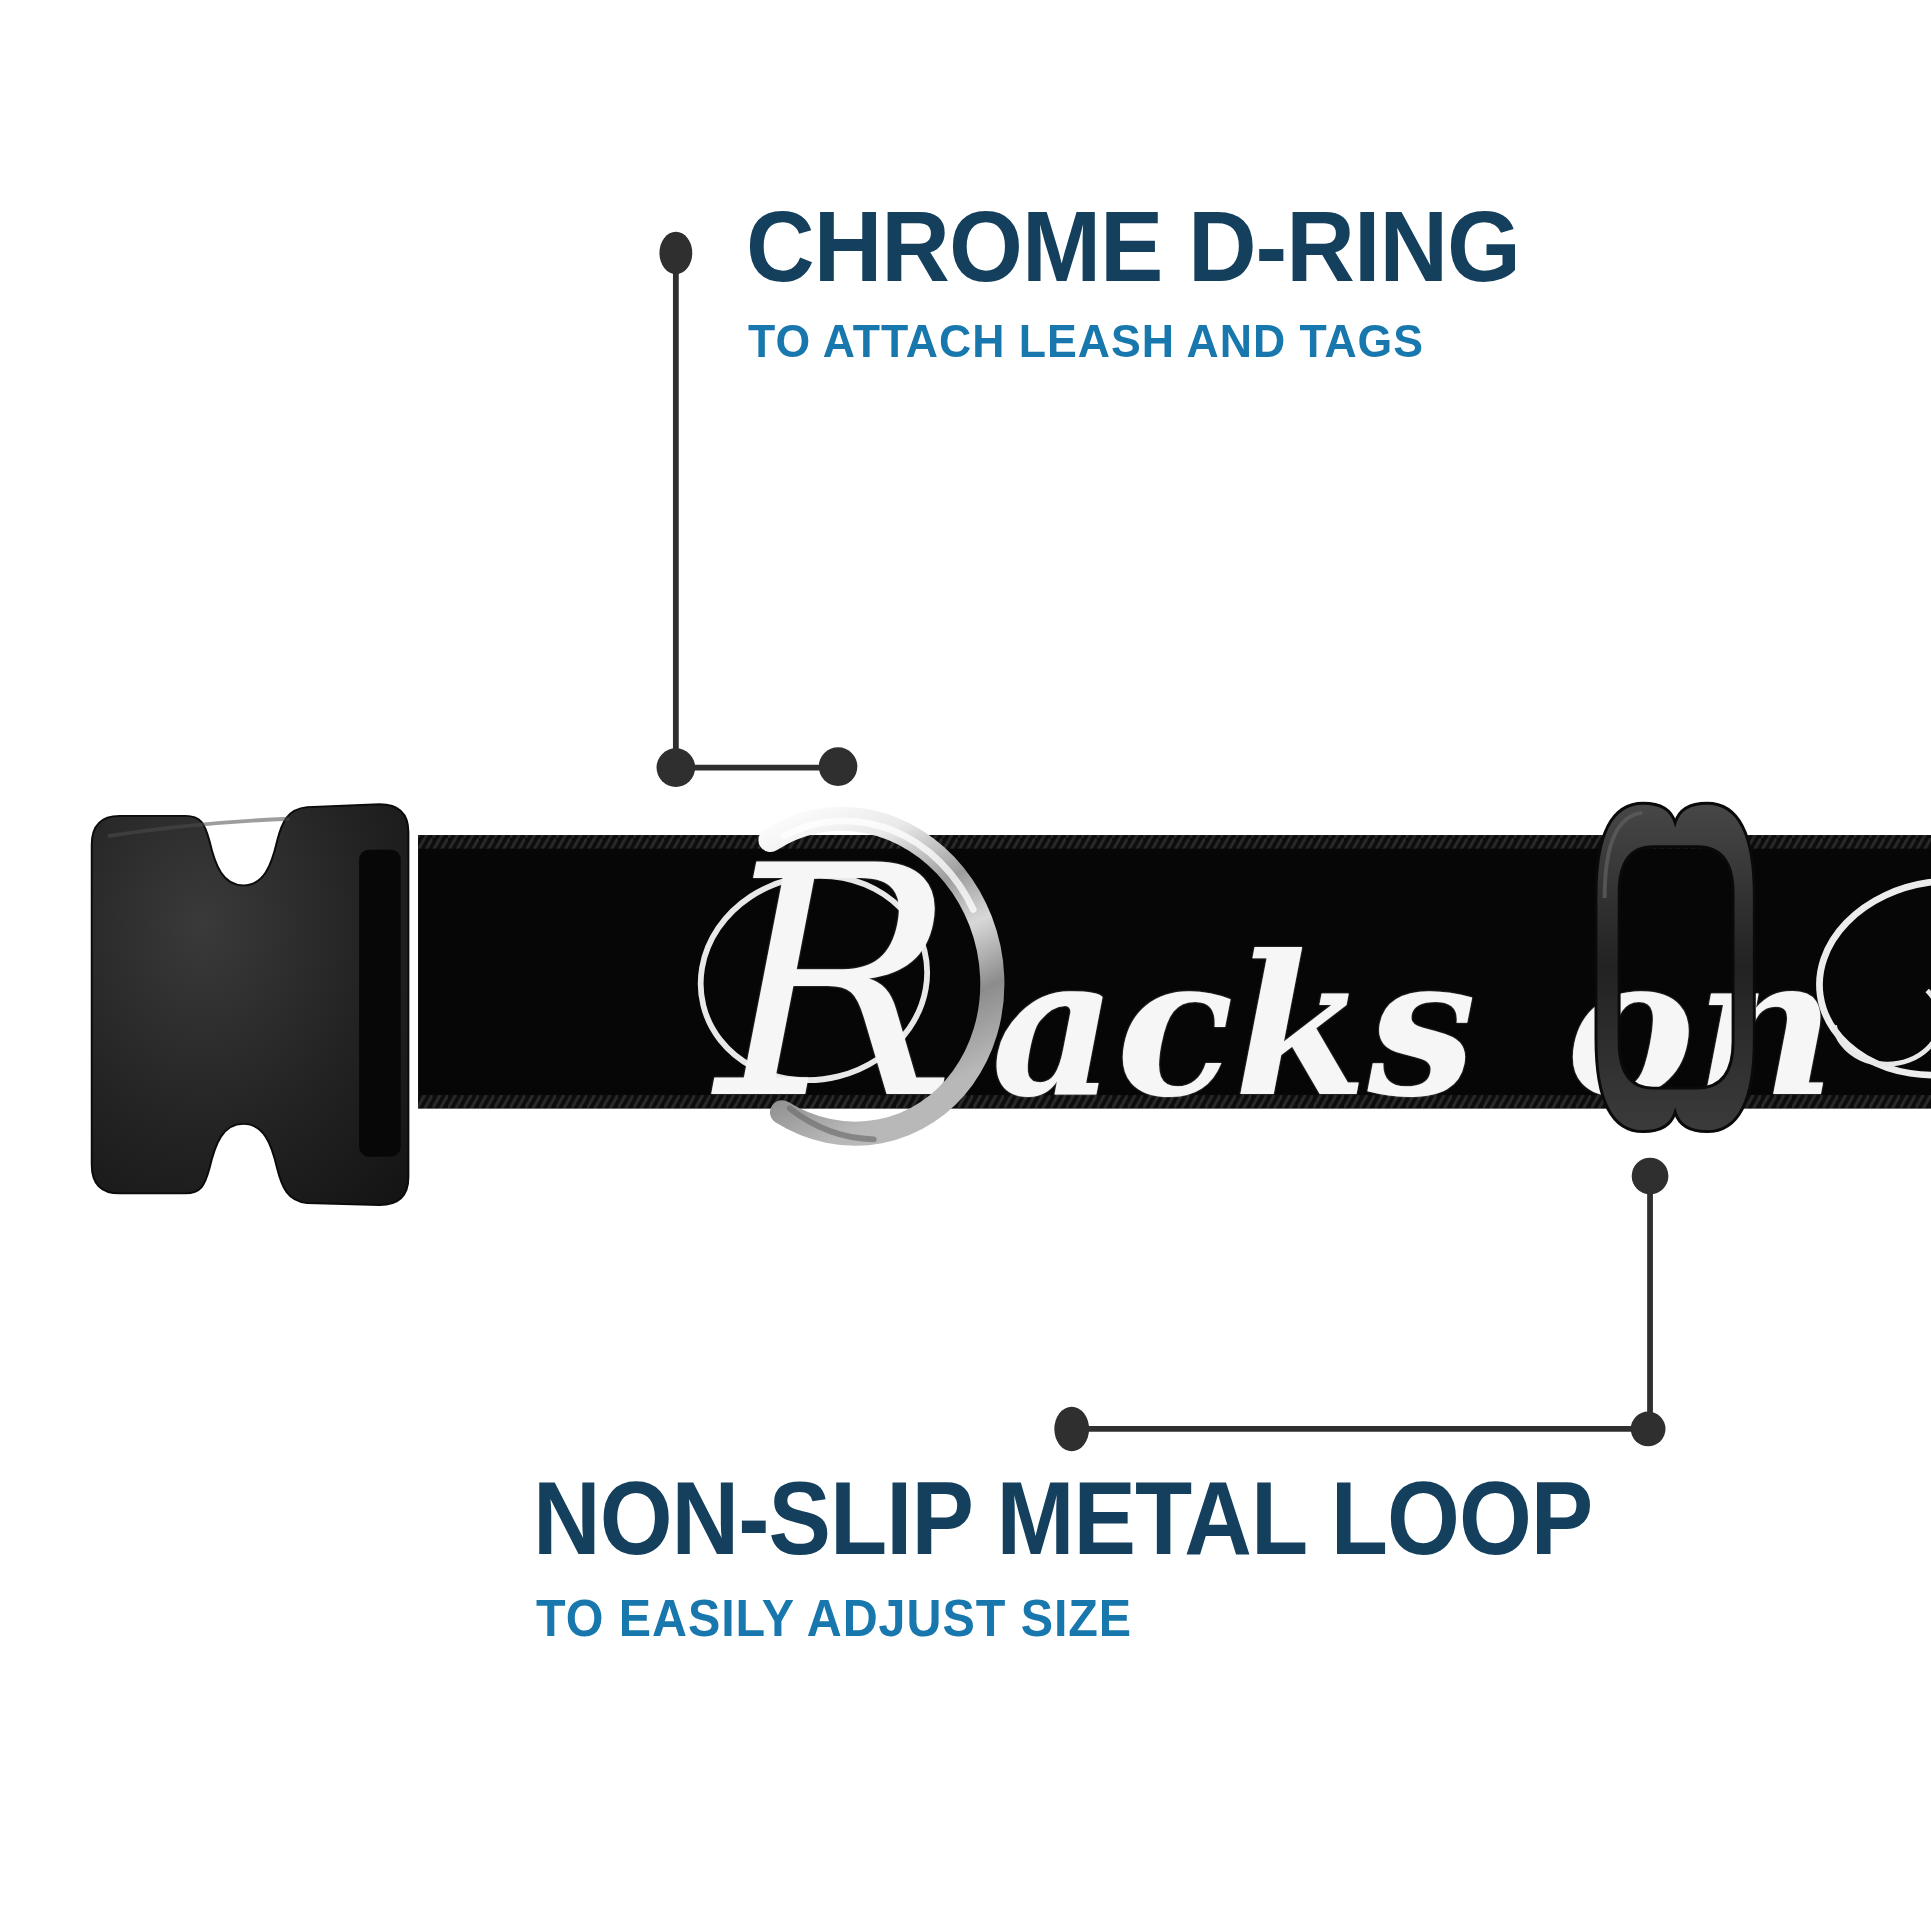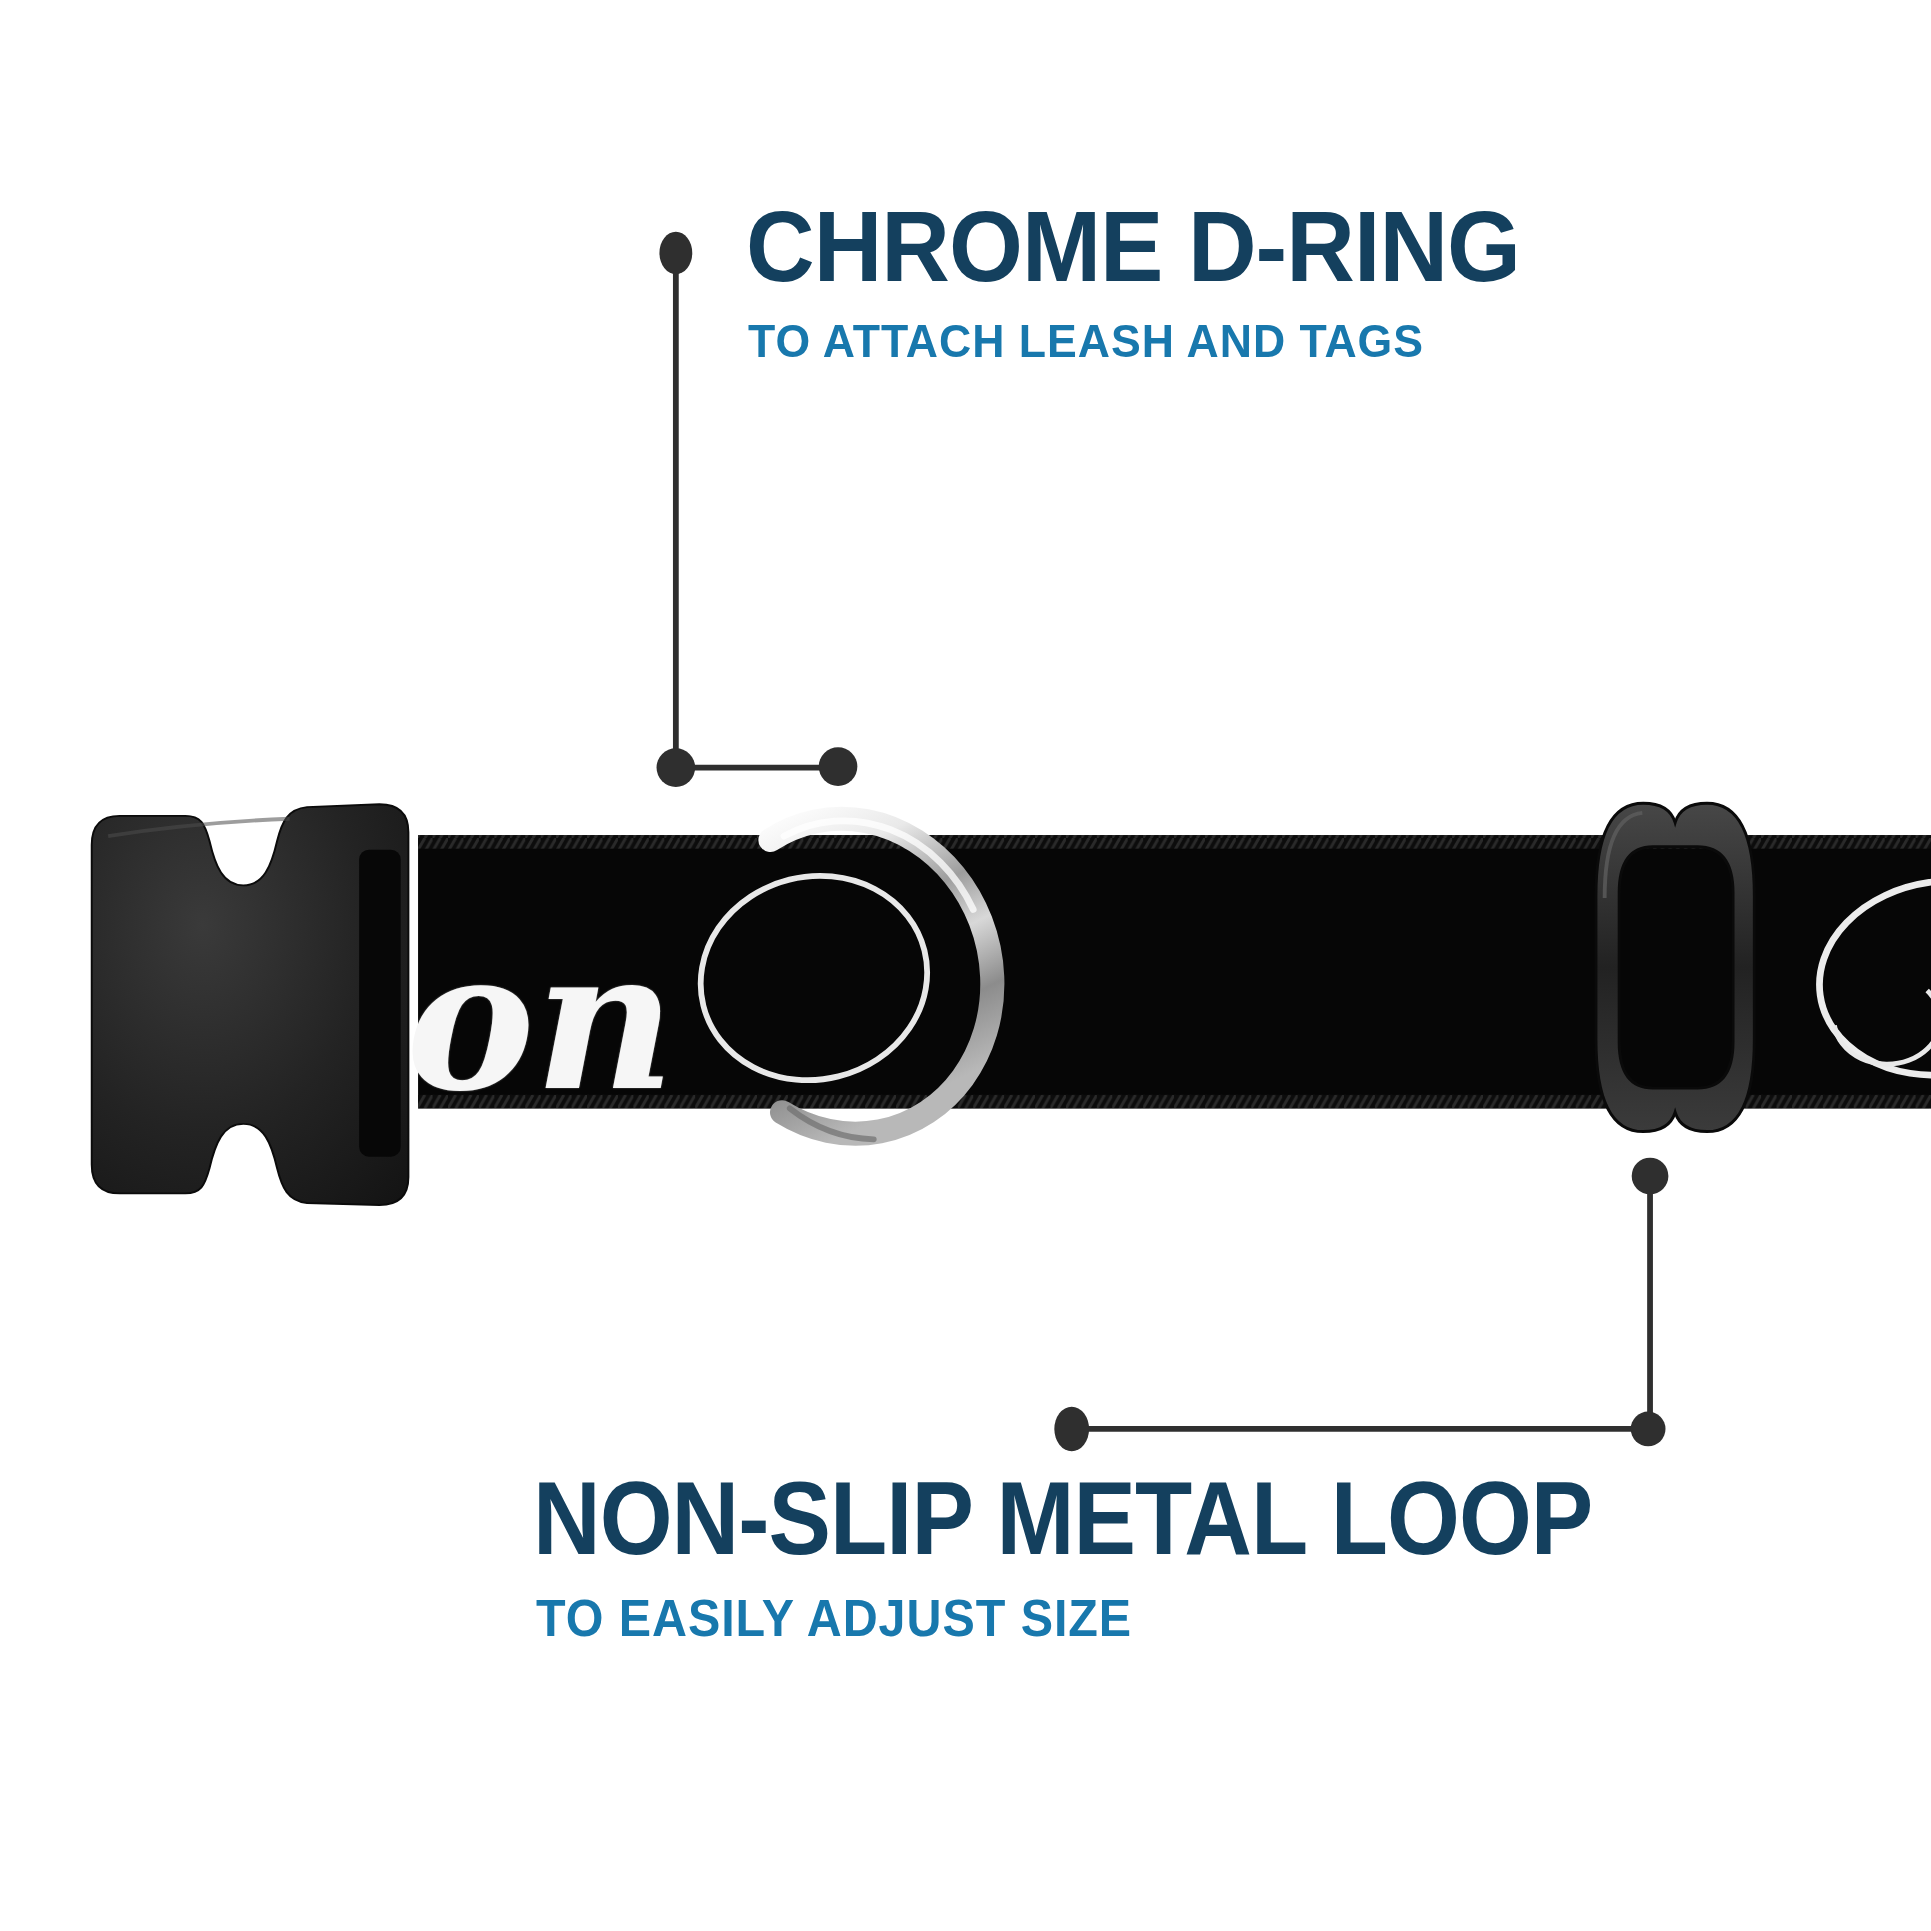--- a/index.html
+++ b/index.html
@@ -69,21 +69,21 @@
       <rect x="433" y="1134" width="1567" height="14" fill="url(#braid)"></rect>
     </g>
 
     <g fill="none">
       <ellipse cx="843" cy="1013" rx="118" ry="105" transform="rotate(-14 843 1013)" stroke="#e8e8e8" stroke-width="6"></ellipse>
       <ellipse cx="2012" cy="1013" rx="128" ry="100" transform="rotate(-8 2012 1013)" stroke="#ececec" stroke-width="7"></ellipse>
       <path d="M 1900 1062 a 55 46 0 1 0 96 -36" stroke="#e8e8e8" stroke-width="5"></path>
     </g>
   </svg>
 
-  <div id="script-left" class="script">on</div>
+  <div id="script-main" class="script">Racks on</div>
 
   <svg class="layer" viewBox="0 0 2000 2000" aria-hidden="true">
     <defs>
       <radialGradient id="buck" cx="35%" cy="30%" r="95%">
         <stop offset="0" stop-color="#3a3a3a"></stop>
         <stop offset=".55" stop-color="#232323"></stop>
         <stop offset="1" stop-color="#131313"></stop>
       </radialGradient>
       <linearGradient id="chrome" x1="0" y1="0" x2="0.35" y2="1">
         <stop offset="0" stop-color="#fdfdfd"></stop>

